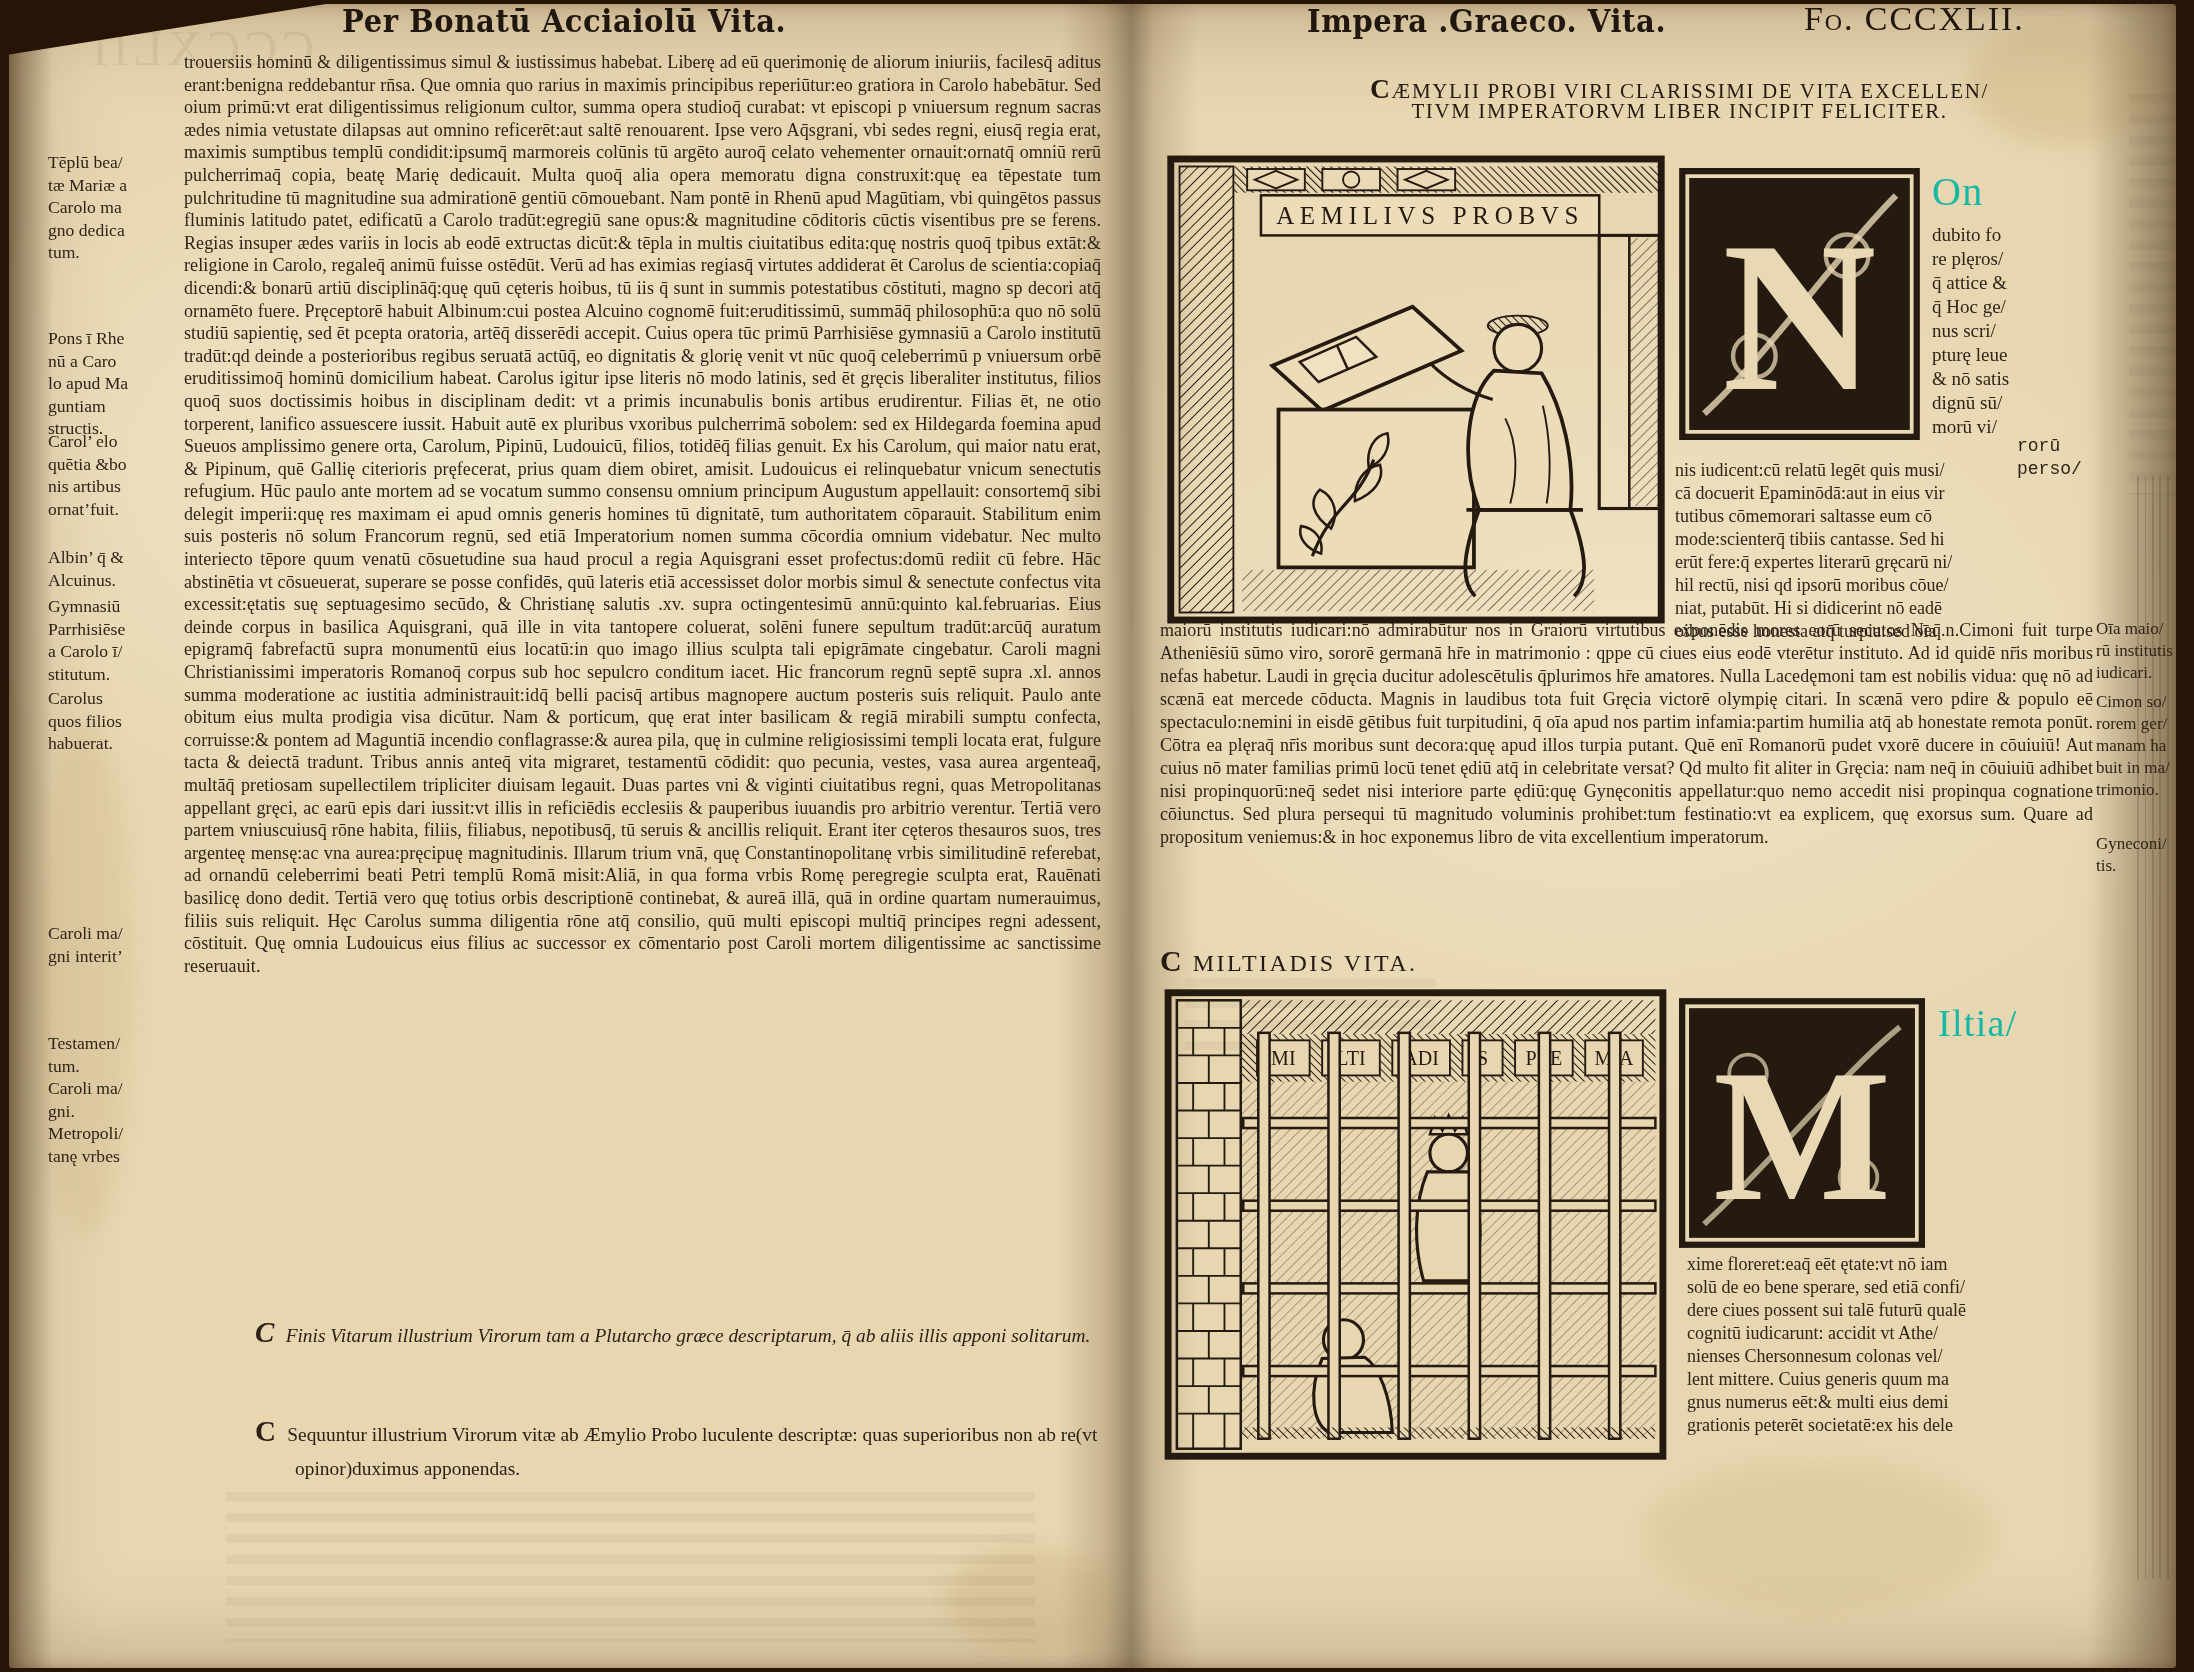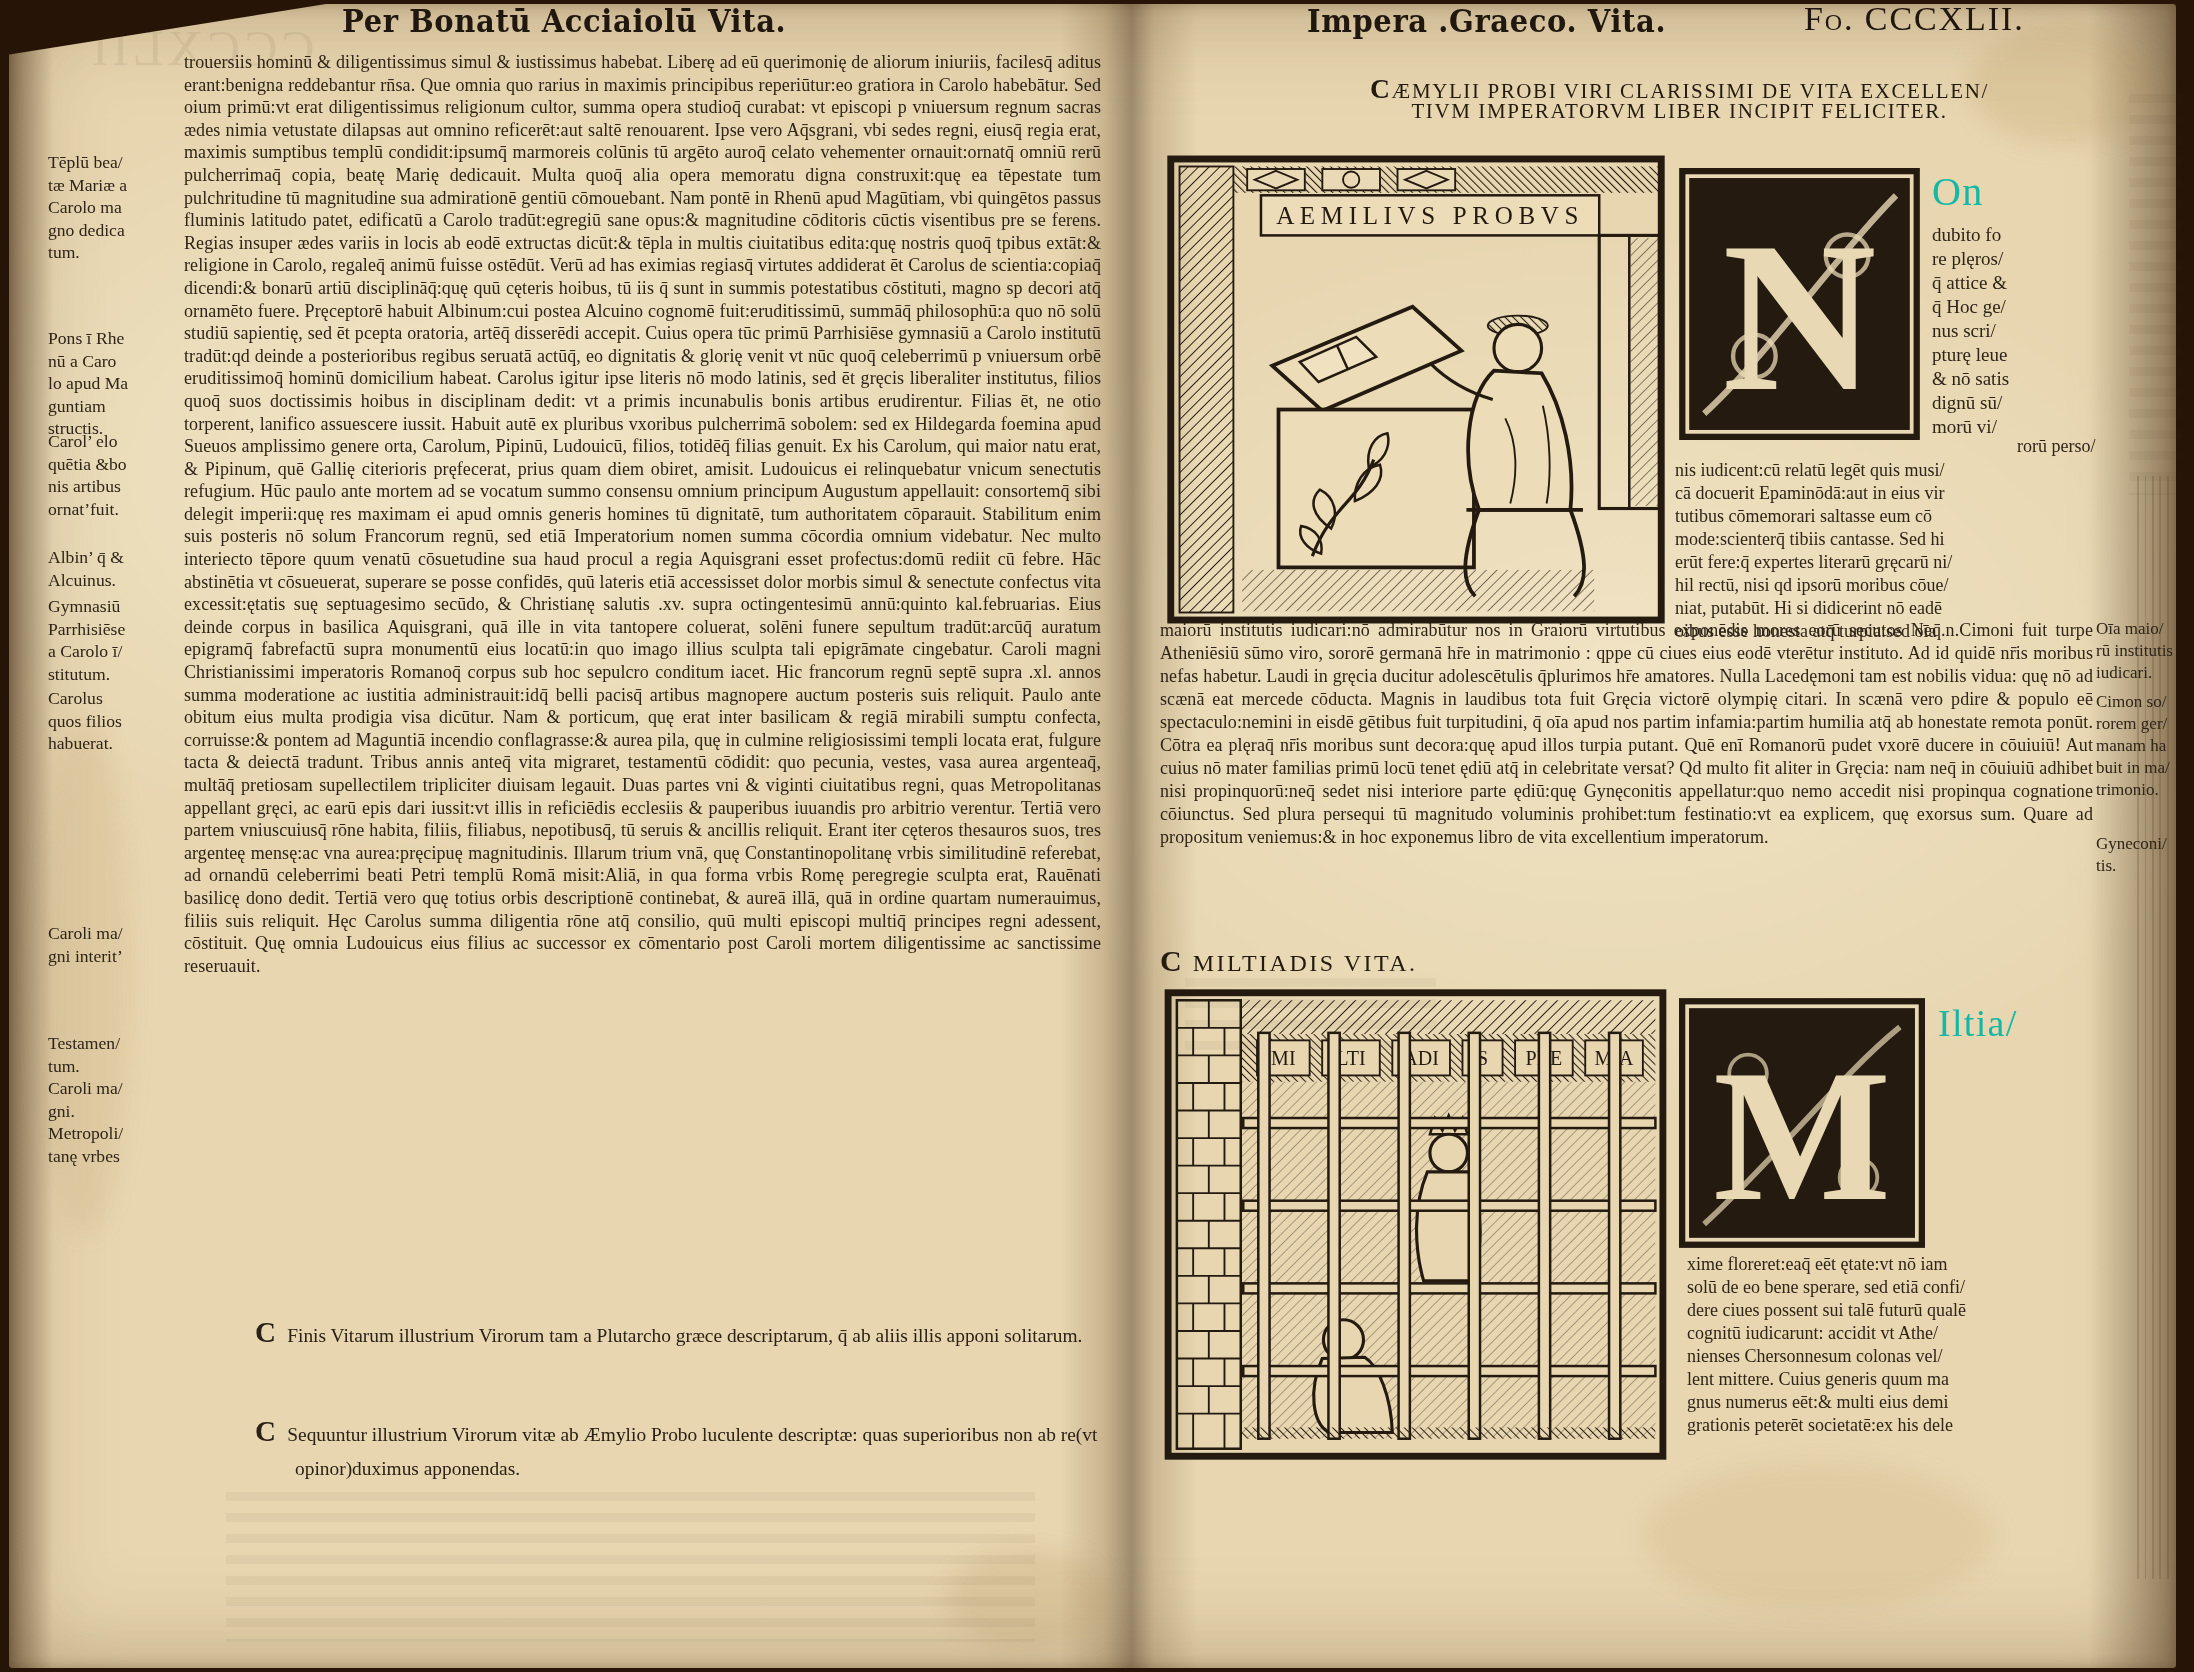--- a/index.html
+++ b/index.html
@@ -99,21 +99,21 @@
 gni interit’</div>
   <div class="note" style="left:48px;top:986px;">Testamen/
 tum.
 Caroli ma/
 gni.
 Metropoli/
 tanę vrbes</div>
 
   <div class="body-block" style="left:184px;top:51px;width:917px;height:1254px;">trouersiis hominū &amp; diligentissimus simul &amp; iustissimus habebat. Liberę ad eū querimonię de aliorum iniuriis, facilesq̄ aditus erant:benigna reddebantur rn̄sa. Que omnia quo rarius in maximis principibus reperiūtur:eo gratiora in Carolo habebātur. Sed oium primū:vt erat diligentissimus religionum cultor, summa opera studioq̄ curabat: vt episcopi p vniuersum regnum sacras ædes nimia vetustate dilapsas aut omnino reficerēt:aut saltē renouarent. Ipse vero Aq̄sgrani, vbi sedes regni, eiusq̄ regia erat, maximis sumptibus templū condidit:ipsumq̄ marmoreis colūnis tū argēto auroq̄ celato vehementer ornauit:ornatq̄ omniū rerū pulcherrimaq̄ copia, beatę Marię dedicauit. Multa quoq̄ alia opera memoratu digna construxit:quę ea tēpestate tum pulchritudine tū magnitudine sua admirationē gentiū cōmouebant. Nam pontē in Rhenū apud Magūtiam, vbi quingētos passus fluminis latitudo patet, edificatū a Carolo tradūt:egregiū sane opus:&amp; magnitudine cōditoris cūctis visentibus pre se ferens. Regias insuper ædes variis in locis ab eodē extructas dicūt:&amp; tēpla in multis ciuitatibus edita:quę nostris quoq̄ tpibus extāt:&amp; religione in Carolo, regaleq̄ animū fuisse ostēdūt. Verū ad has eximias regiasq̄ virtutes addiderat ēt Carolus de scientia:copiaq̄ dicendi:&amp; bonarū artiū disciplināq̄:quę quū cęteris hoibus, tū iis q̄ sunt in summis potestatibus cōstituti, magno sp decori atq̄ ornamēto fuere. Pręceptorē habuit Albinum:cui postea Alcuino cognomē fuit:eruditissimū, summāq̄ philosophū:a quo nō solū studiū sapientię, sed ēt pcepta oratoria, artēq̄ disserēdi accepit. Cuius opera tūc primū Parrhisiēse gymnasiū a Carolo institutū tradūt:qd deinde a posterioribus regibus seruatā actūq̄, eo dignitatis &amp; glorię venit vt nūc quoq̄ celeberrimū p vniuersum orbē eruditissimoq̄ hominū domicilium habeat. Carolus igitur ipse literis nō modo latinis, sed ēt gręcis liberaliter institutus, filios quoq̄ suos doctissimis hoibus in disciplinam dedit: vt a primis incunabulis bonis artibus erudirentur. Filias ēt, ne otio torperent, lanifico assuescere iussit. Habuit autē ex pluribus vxoribus pulcherrimā sobolem: sed ex Hildegarda foemina apud Sueuos amplissimo genere orta, Carolum, Pipinū, Ludouicū, filios, totidēq̄ filias genuit. Ex his Carolum, qui maior natu erat, &amp; Pipinum, quē Gallię citerioris pręfecerat, prius quam diem obiret, amisit. Ludouicus ei relinquebatur vnicum senectutis refugium. Hūc paulo ante mortem ad se vocatum summo consensu omnium principum Augustum appellauit: consortemq̄ sibi delegit imperii:quę res maximam ei apud omnis generis homines tū dignitatē, tum authoritatem cōparauit. Stabilitum enim suis posteris nō solum Francorum regnū, sed etiā Imperatorium nomen summa cōcordia omnium videbatur. Nec multo interiecto tēpore quum venatū cōsuetudine sua haud procul a regia Aquisgrani esset profectus:domū rediit cū febre. Hāc abstinētia vt cōsueuerat, superare se posse confidēs, quū lateris etiā accessisset dolor morbis simul &amp; senectute confectus vita excessit:ętatis suę septuagesimo secūdo, &amp; Christianę salutis .xv. supra octingentesimū annū:quinto kal.februarias. Eius deinde corpus in basilica Aquisgrani, quā ille in vita tantopere coluerat, solēni funere sepultum tradūt:arcūq̄ auratum epigramq̄ fabrefactū supra monumentū eius locatū:in quo imago illius sculpta tali epigrāmate cingebatur. Caroli magni Christianissimi imperatoris Romanoq̄ corpus sub hoc sepulcro conditum iacet. Hic francorum regnū septē supra .xl. annos summa moderatione ac iustitia administrauit:idq̄ belli pacisq̄ artibus magnopere auctum posteris suis reliquit. Paulo ante obitum eius multa prodigia visa dicūtur. Nam &amp; porticum, quę erat inter basilicam &amp; regiā mirabili sumptu confecta, corruisse:&amp; pontem ad Maguntiā incendio conflagrasse:&amp; aurea pila, quę in culmine religiosissimi templi locata erat, fulgure tacta &amp; deiectā tradunt. Tribus annis anteq̄ vita migraret, testamentū cōdidit: quo pecunia, vestes, vasa aurea argenteaq̄, multāq̄ pretiosam supellectilem tripliciter diuisam legauit. Duas partes vni &amp; viginti ciuitatibus regni, quas Metropolitanas appellant gręci, ac earū epis dari iussit:vt illis in reficiēdis ecclesiis &amp; pauperibus iuuandis pro arbitrio verentur. Tertiā vero partem vniuscuiusq̄ rōne habita, filiis, filiabus, nepotibusq̄, tū seruis &amp; ancillis reliquit. Erant iter cęteros thesauros suos, tres argenteę mensę:ac vna aurea:pręcipuę magnitudinis. Illarum trium vnā, quę Constantinopolitanę vrbis similitudinē referebat, ad ornandū celeberrimi beati Petri templū Romā misit:Aliā, in qua forma vrbis Romę peregregie sculpta erat, Rauēnati basilicę dono dedit. Tertiā vero quę totius orbis descriptionē continebat, &amp; aureā illā, quā in ordine quartam numerauimus, filiis suis reliquit. Hęc Carolus summa diligentia rōne atq̄ consilio, quū multi episcopi multiq̄ principes regni adessent, cōstituit. Quę omnia Ludouicus eius filius ac successor ex cōmentario post Caroli mortem diligentissime ac sanctissime reseruauit.</div>
 
-  <div class="ann" style="left:213px;top:1315px;">
+  <div class="ann" style="left:213px;top:1315px;font-style:italic;">
     <span class="cap">C</span><span>Finis Vitarum illustrium Virorum tam a Plutarcho græce descriptarum, q̄ ab aliis illis apponi solitarum.</span>
   </div>
   <div class="ann" style="left:213px;top:1414px;">
     <span class="cap">C</span><span>Sequuntur illustrium Virorum vitæ ab Æmylio Probo luculente descriptæ: quas superioribus non ab re(vt opinor)duximus apponendas.</span>
   </div>
 
   <div class="rtitle" style="left:1307px;top:3.8px;">Impera .Graeco. Vita.</div>
   <div class="folio" style="left:1804px;top:0px;">Fo. CCCXLII.</div>
 
   <div class="incipit" style="top:73px;">
@@ -180,21 +180,21 @@
   <div class="opener" style="left:1932px;top:168px;">On</div>
   <div class="colnarrow" style="left:1932px;top:223px;width:160px;">dubito fo
 re plęros/
 q̄ attice &amp;
 q̄ Hoc ge/
 nus scri/
 pturę leue
 &amp; nō satis
 dignū sū/
 morū vi/</div>
-  <div class="colmed" style="left:2017px;top:435px;width:113px;">rorū perso/</div>
+  <div class="colmed" style="left:2017px;top:435px;width:113px;font-family:Liberation Mono, monospace;">rorū perso/</div>
   <div class="colmed" style="left:1675px;top:459px;width:416px;">nis iudicent:cū relatū legēt quis musi/
 cā docuerit Epaminōdā:aut in eius vir
 tutibus cōmemorari saltasse eum cō
 mode:scienterq̄ tibiis cantasse. Sed hi
 erūt fere:q̄ expertes literarū gręcarū ni/
 hil rectū, nisi qd ipsorū moribus cōue/
 niat, putabūt. Hi si didicerint nō eadē
 oibus esse honesta atq̄ turpia:sed oīa</div>
 
   <div class="body-block" style="left:1160px;top:619px;width:933px;height:305px;line-height:23px;">maiorū institutis iudicari:nō admirabūtur nos in Graiorū virtutibus exponēdis mores eorū secutos Neq̄.n.Cimoni fuit turpe Atheniēsiū sūmo viro, sororē germanā hr̄e in matrimonio : qppe cū ciues eius eodē vterētur instituto. Ad id quidē nr̄is moribus nefas habetur. Laudi in gręcia ducitur adolescētulis q̄plurimos hr̄e amatores. Nulla Lacedęmoni tam est nobilis vidua: quę nō ad scænā eat mercede cōducta. Magnis in laudibus tota fuit Gręcia victorē olympię citari. In scænā vero pdire &amp; populo eē spectaculo:nemini in eisdē gētibus fuit turpitudini, q̄ oīa apud nos partim infamia:partim humilia atq̄ ab honestate remota ponūt. Cōtra ea plęraq̄ nr̄is moribus sunt decora:quę apud illos turpia putant. Quē enī Romanorū pudet vxorē ducere in cōuiuiū! Aut cuius nō mater familias primū locū tenet ędiū atq̄ in celebritate versat? Qd multo fit aliter in Gręcia: nam neq̄ in cōuiuiū adhibet nisi propinquorū:neq̄ sedet nisi interiore parte ędiū:quę Gynęconitis appellatur:quo nemo accedit nisi propinqua cognatione cōiunctus. Sed plura persequi tū magnitudo voluminis prohibet:tum festinatio:vt ea explicem, quę exorsus sum. Quare ad propositum veniemus:&amp; in hoc exponemus libro de vita excellentium imperatorum.</div>

